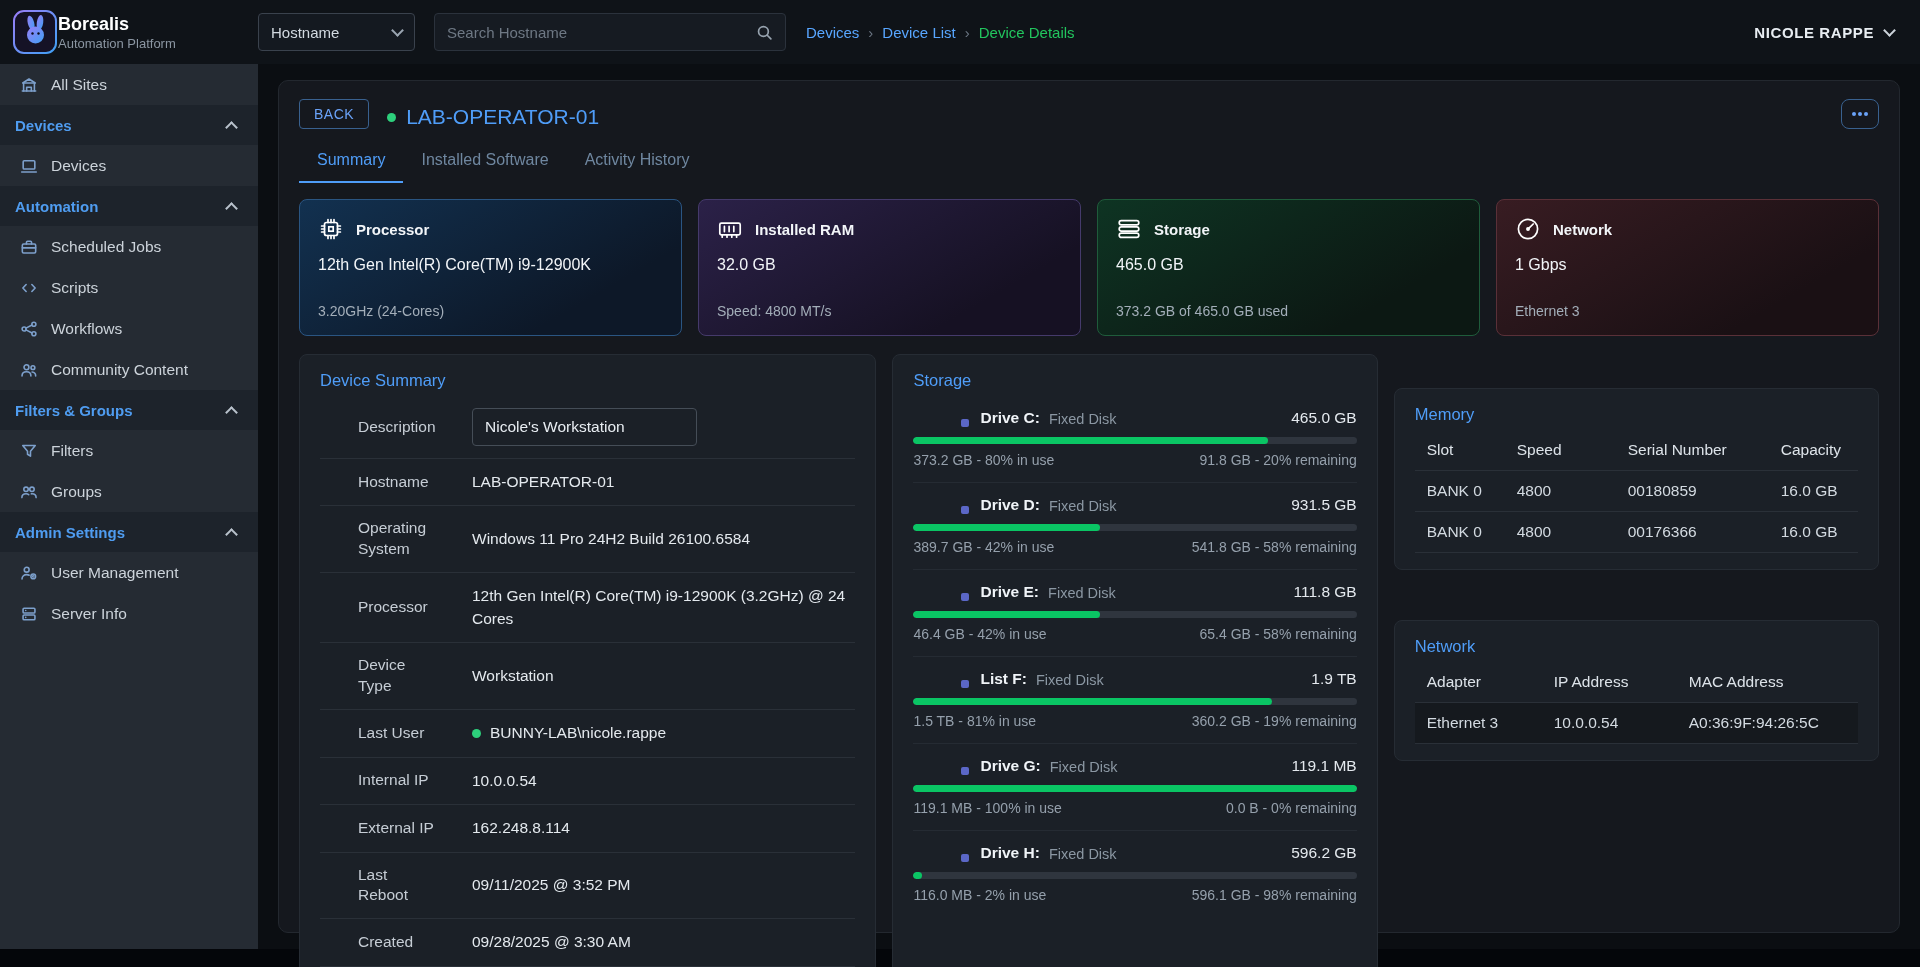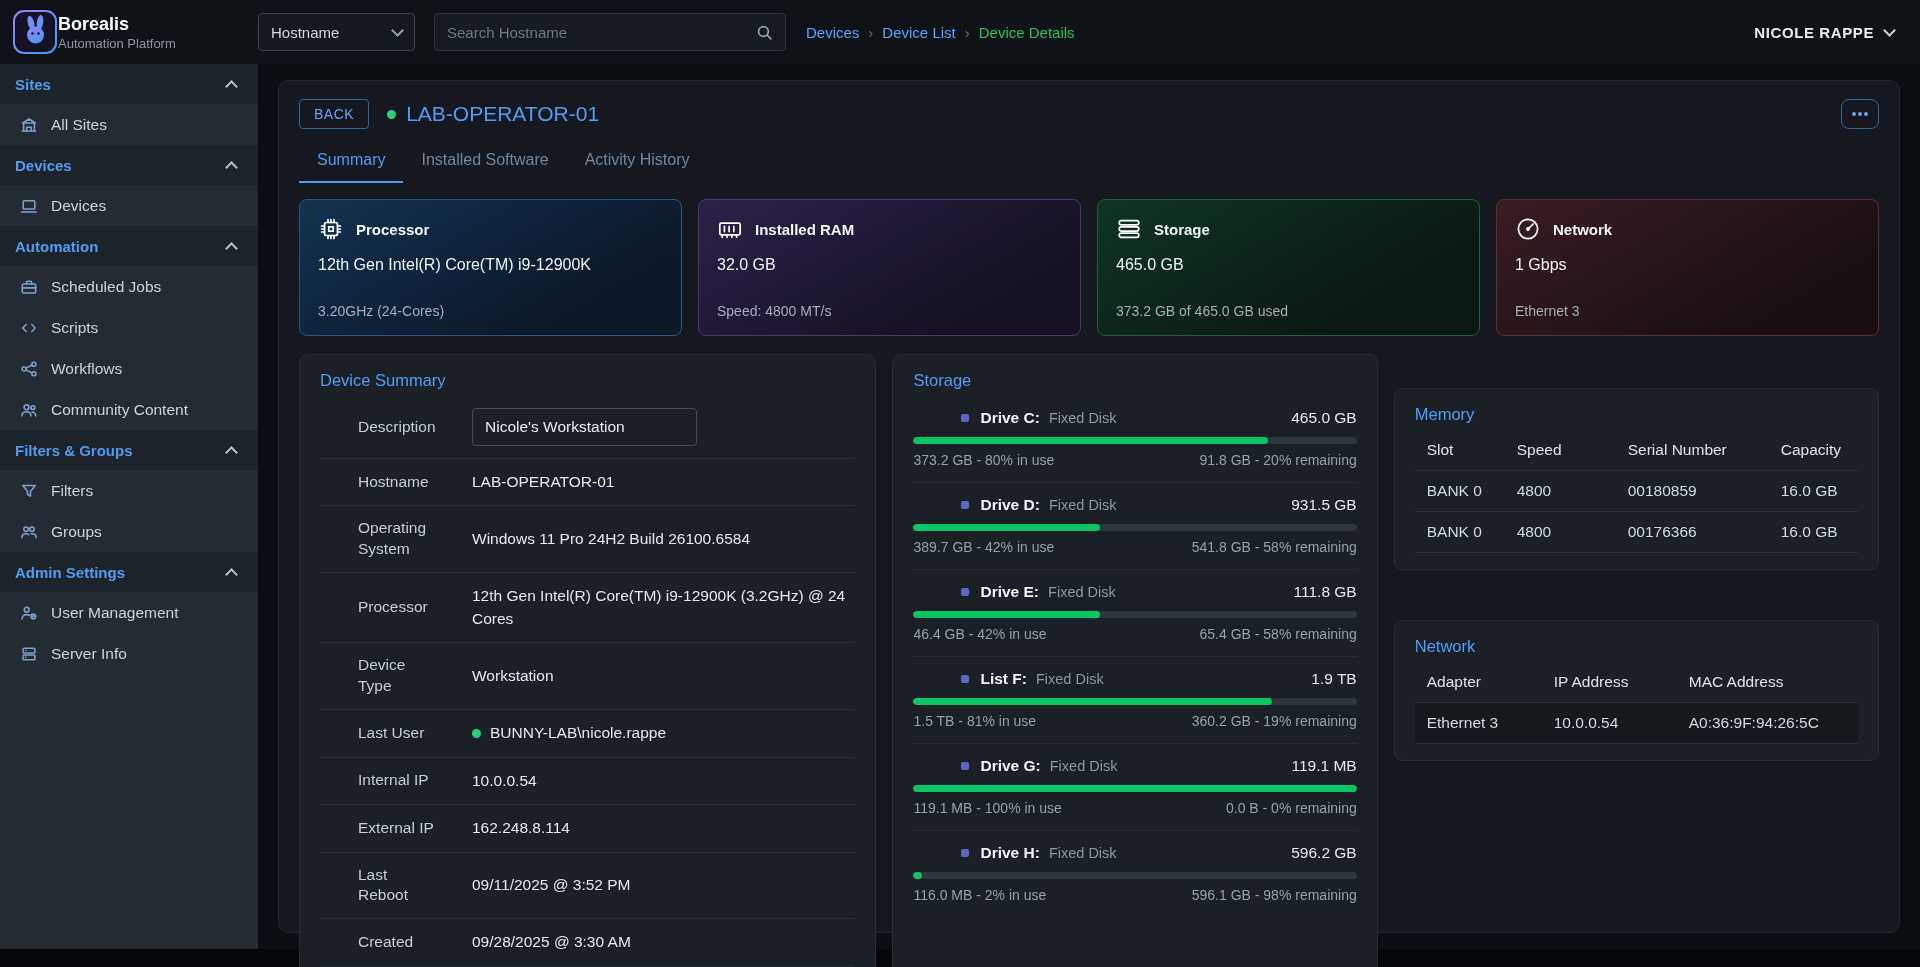--- a/index.html
+++ b/index.html
@@ -44,21 +44,21 @@
   .side-section-header .label { color:#4f9cf0; font-size:15px; font-weight:700; }
   .side-section-header .chev { margin-left:auto; color:#b9c2cc; }
   .side-item { height:41px; display:flex; align-items:center; padding-left:20px; gap:13px; cursor:pointer; color:#ccd3da; font-size:15.5px; }
   .side-icon { width:18px; height:18px; color:#7da0cc; display:flex; }
   .side-icon svg { width:18px; height:18px; display:block; }
 
   .main-area { flex:1; background:#0b0e12; padding:16px 20px 0; }
   .content-panel { height:calc(100% - 16px); background:#15181e; border:1px solid #23282f; border-radius:10px; padding:18px 20px; }
 
   
-  .page-header { display:flex; align-items:center; }
+  .page-header { display:flex; align-items:flex-end; }
   .back-btn { padding:6px 14px; border:1px solid #39618f; border-radius:4px; color:#6aa2f8; background:transparent;
     font-size:14px; letter-spacing:.5px; cursor:pointer; font-family:inherit; }
   .title-group { display:flex; align-items:center; gap:10px; margin-left:18px; }
   .status-dot { width:9px; height:9px; border-radius:50%; background:#2dd07c; }
   .device-title { color:#4f9df8; font-size:21px; font-weight:500; }
   .more-btn { margin-left:auto; width:38px; height:30px; border:1px solid #39618f; border-radius:8px; background:transparent;
     display:flex; align-items:center; justify-content:center; cursor:pointer; }
   .dots { width:4px; height:4px; border-radius:50%; background:#6aa2f8; box-shadow:-6px 0 0 #6aa2f8, 6px 0 0 #6aa2f8; }
 
   .tabs { display:flex; margin-top:12px; }
@@ -90,21 +90,21 @@
   .summary-label { color:#c6cdd5; font-size:15.5px; line-height:1.35;margin-left:38px; }
   .summary-value { color:#e4e9ee; font-size:15.5px; line-height:1.45; display:flex; align-items:center; gap:9px; flex-wrap:wrap; }
   .presence-dot { display:none; width:9px; height:9px; border-radius:50%; background:#2dd07c; flex-shrink:0; }
   .presence-dot[data-on] { display:inline-block; }
   .desc-input { width:225px; background:transparent; border:1px solid #454d57; border-radius:4px; padding:9px 12px;
     color:#e8edf2; font-size:15.5px; font-family:inherit; outline:none; }
 
   
   .drive { padding:13px 0 14px; border-bottom:1px solid #252b33; }
   .drive:last-child { border-bottom:none; }
-  .drive-head { display:flex; align-items:center;padding-left:48px; }
+  .drive-head { display:flex; align-items:flex-end;padding-left:48px; }
   .drive-bullet { width:8px; height:8px; border-radius:2px; background:#5b67c7; margin-right:11px; }
   .drive-name { font-size:15.5px; font-weight:700; color:#f0f4f8; }
   .drive-type { font-size:14.5px; color:#8b97a3; margin-left:9px; }
   .drive-size { margin-left:auto; font-size:15.5px; color:#e4e9ee; }
   .drive-bar { height:7px; background:#2f353e; border-radius:4px; margin-top:10px; overflow:hidden; }
   .drive-fill { height:100%; background:#0ac564; border-radius:4px; width:0; }
   .drive-stats { display:flex; justify-content:space-between; margin-top:8px; font-size:14px; color:#95a0ac; }
 
   
   .t-head, .t-row { border-bottom:1px solid #2a3038; }
@@ -169,24 +169,20 @@
   <div class="user-menu">
     <span class="user-name">NICOLE RAPPE</span>
     <span class="chev chev-down"></span>
   </div>
 </header>
 
 <div class="body-row">
 
   <nav class="sidebar">
 
-    <div class="side-section-header">
-      <span class="label">Sites</span>
-      <span class="chev chev-up"></span>
-    </div>
     <div class="side-item">
       <span class="side-icon">
         <svg viewBox="0 0 17 17" fill="none" stroke="currentColor" stroke-width="1.5" stroke-linecap="round" stroke-linejoin="round">
           <path d="M2.2 14.2h12.6"></path>
             <path d="M3.4 14.2V6.6h10.2v7.6"></path>
             <path d="M2.6 6.6L8.5 2.8l5.9 3.8"></path>
             <path d="M6.3 14.2v-3.6h4.4v3.6"></path>
         </svg>
       </span>
       <span>All Sites</span>

